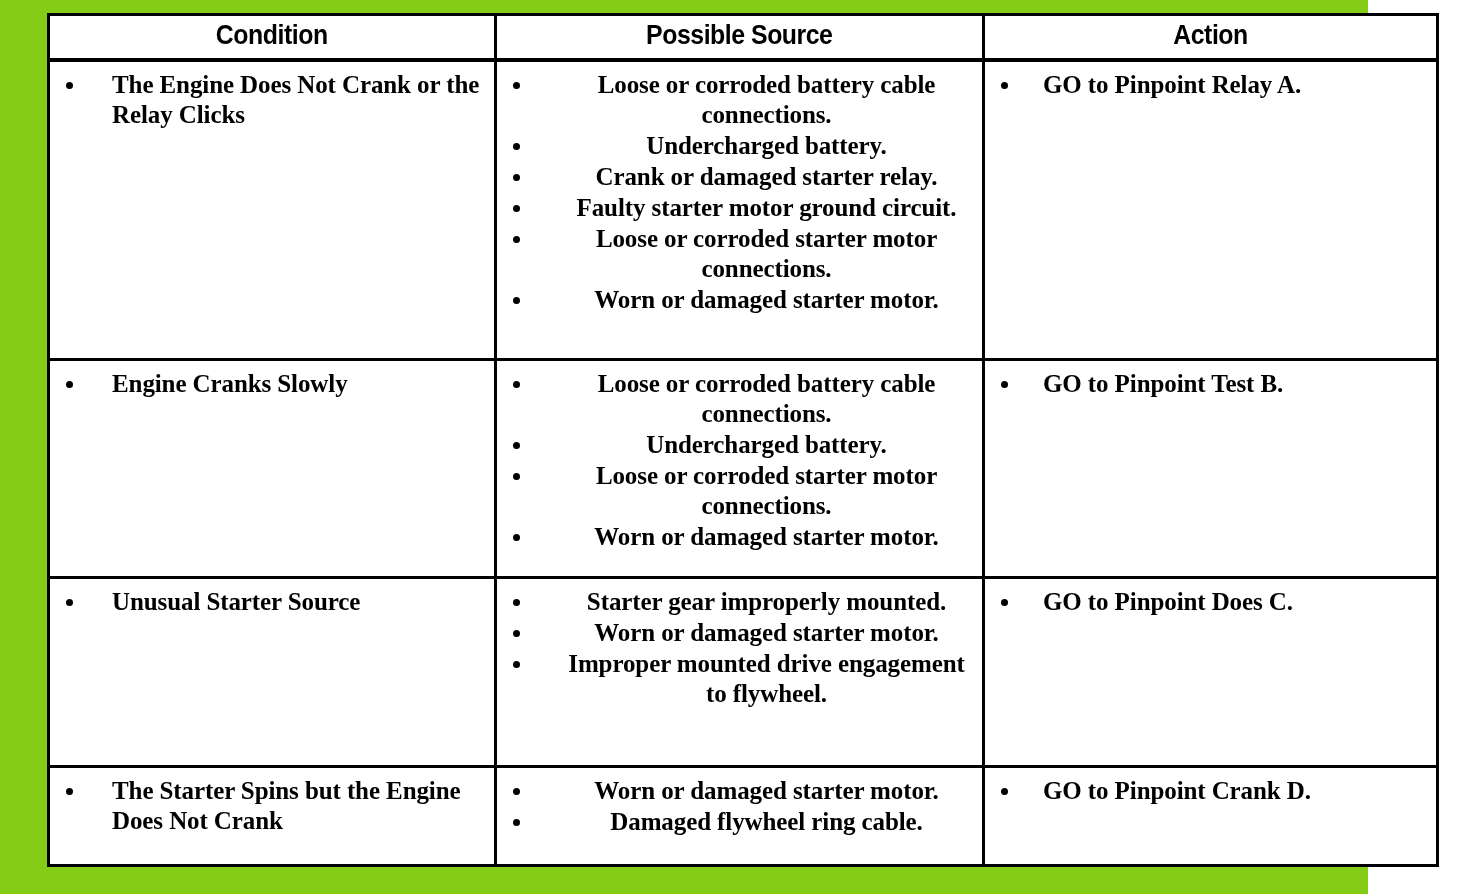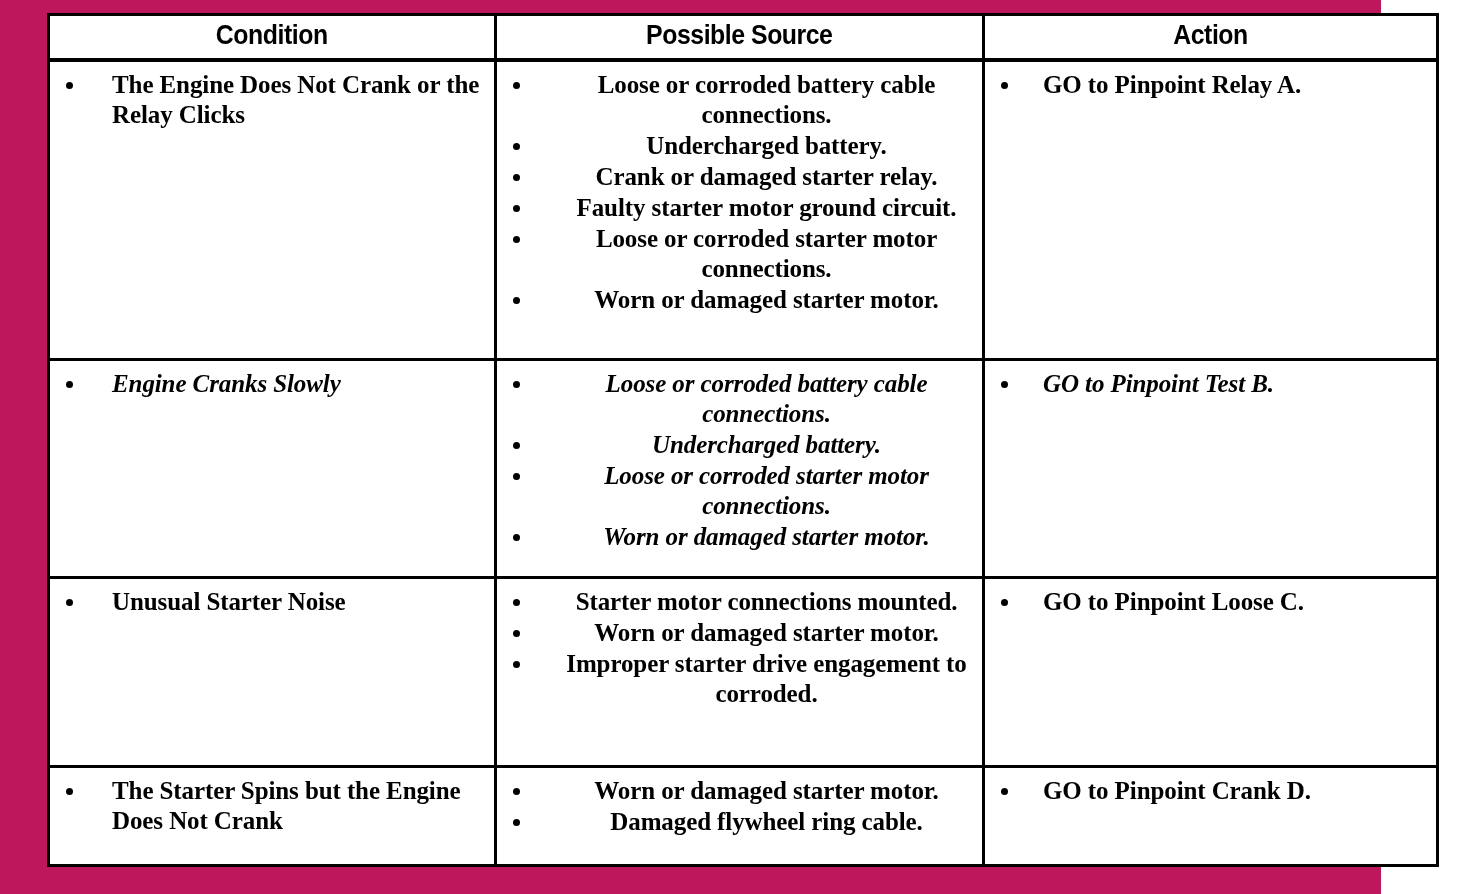--- a/index.html
+++ b/index.html
@@ -14,22 +14,21 @@
     overflow: hidden;
     font-family: "Liberation Serif", "DejaVu Serif", serif;
     color: #000000;
     -webkit-font-smoothing: none;
   }
 
   .page {
     position: relative;
     width: 1368px;
     height: 894px;
-    background: #be185d;
-    padding-left: 13px;
+    background: #84cc16;
   }
 
   
   .diag-table {
     position: absolute;
     left: 47px;
     top: 13px;
     width: 1389px;       
     border-collapse: collapse;
     table-layout: fixed;
@@ -96,21 +95,21 @@
     display: block;
   }
 
   
   td.col-condition ul.bullets > li { padding-left: 52px; }
   td.col-source    ul.bullets > li { padding-left: 54px; text-align: center; }
   td.col-action    ul.bullets > li { padding-left: 48px; }
 
   
   tr.row-1 td { height: 296px; margin-left: 21px; }
-  tr.row-2 td { height: 215px; font-style: italic; }
+  tr.row-2 td { height: 215px; }
   tr.row-3 td { height: 186px; }
   tr.row-4 td { height: 96px; }
 </style>
 </head>
 <body>
 
 <div class="page">
 
   <table class="diag-table">
     <colgroup>
@@ -232,49 +231,49 @@
           </div>
         </td>
       </tr>
 
       <tr class="row-3">
         <td class="col-condition">
           <div class="cell-inner">
             <ul class="bullets">
               <li>
                 <span class="bullet-dot"></span>
-                <span class="li-text">Unusual Starter Noise</span>
+                <span class="li-text">Unusual Starter Source</span>
               </li>
             </ul>
           </div>
         </td>
         <td class="col-source">
           <div class="cell-inner">
             <ul class="bullets">
               <li>
                 <span class="bullet-dot"></span>
-                <span class="li-text">Starter motor connections mounted.</span>
+                <span class="li-text">Starter gear improperly mounted.</span>
               </li>
               <li>
                 <span class="bullet-dot"></span>
                 <span class="li-text">Worn or damaged starter motor.</span>
               </li>
               <li>
                 <span class="bullet-dot"></span>
-                <span class="li-text">Improper starter drive engagement to corroded.</span>
+                <span class="li-text">Improper mounted drive engagement to flywheel.</span>
               </li>
             </ul>
           </div>
         </td>
         <td class="col-action">
           <div class="cell-inner">
             <ul class="bullets">
               <li>
                 <span class="bullet-dot"></span>
-                <span class="li-text">GO to Pinpoint Loose C.</span>
+                <span class="li-text">GO to Pinpoint Does C.</span>
               </li>
             </ul>
           </div>
         </td>
       </tr>
 
       <tr class="row-4">
         <td class="col-condition">
           <div class="cell-inner">
             <ul class="bullets">

